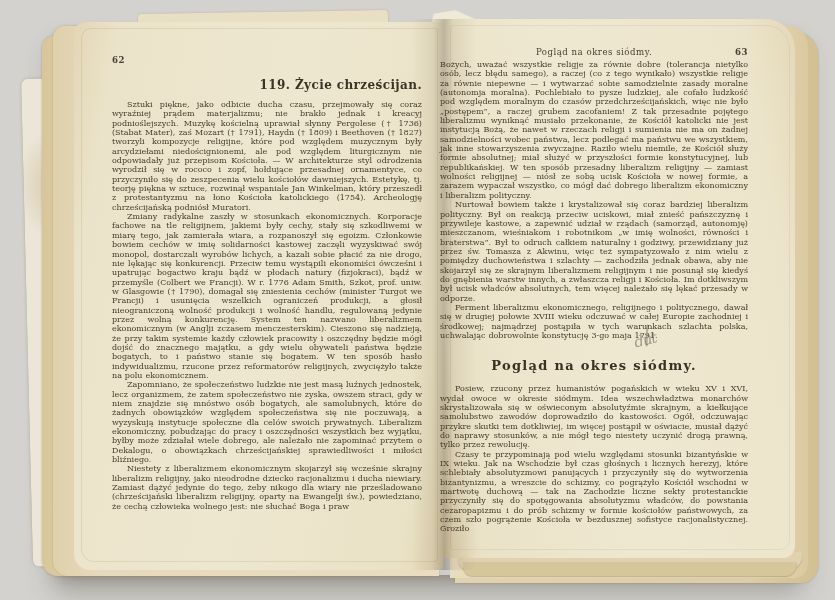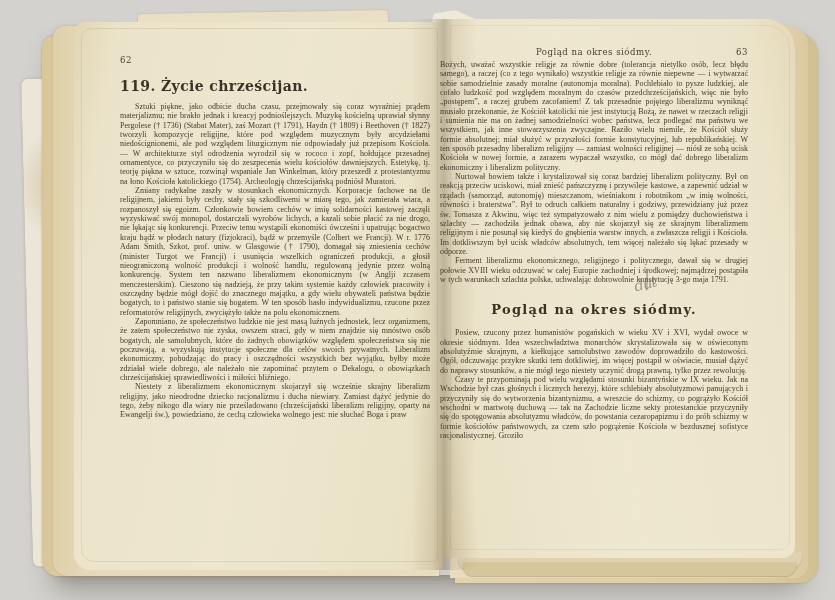--- a/index.html
+++ b/index.html
@@ -110,45 +110,45 @@
   .gutter {
     position: absolute; left: 411px; top: 19px; width: 66px; height: 551px;
     background: linear-gradient(90deg,
       rgba(90,70,40,0) 0%, rgba(90,70,40,0.10) 32%,
       rgba(58,44,24,0.26) 50%, rgba(90,70,40,0.10) 64%, rgba(90,70,40,0) 100%);
     z-index: 4; pointer-events: none;
   }
 
   
   .content { position: absolute; z-index: 5; color: #453b2b; }
-  .content-left  { left: 120px; top: 55px; width: 310px; }
+  .content-left  { left: 112px; top: 55px; width: 310px; }
   .content-right { left: 440px; top: 47px; width: 308px; }
 
   .running-header {
     display: flex; align-items: baseline;
     font-size: 8.6px; letter-spacing: 0.5px; color: #4a4031;
     margin-bottom: 3px;
   }
-  .running-header .pagenum { width: 42px; }
+  .running-header .pagenum { width: 42px; font-weight: bold; }
   .running-header .rh-title { flex: 1; text-align: center; }
   .content-right .running-header .pagenum { text-align: right; }
 
   .sec-heading {
-    font-size: 14px; font-weight: bold; text-align: left;
+    font-size: 12px; font-weight: bold; text-align: right;
     letter-spacing: 0.4px; color: #3c3325;
     margin: 13px 0 8px 0;
   }
   .big-heading {
     font-size: 13px; font-weight: bold; text-align: center;
     letter-spacing: 1.3px; color: #3a3123;
     margin: 18px 0 11px 0;
   }
   .content p {
     font-size: 8px; line-height: 9.35px; text-align: justify;
-    text-indent: 15px; margin: 0; word-spacing: 0.4px; font-family: Liberation Serif, serif;
+    text-indent: 15px; margin: 0; word-spacing: 0.4px;
   }
   .content p.no-indent { text-indent: 0; }
 
   .anno-row { position: relative; height: 0; }
   .pencil {
     position: absolute; right: 92px; top: -9px;
     font-size: 15px; font-style: italic;
     color: rgba(112,106,97,0.62);
     transform: rotate(-14deg);
     letter-spacing: -1px;

